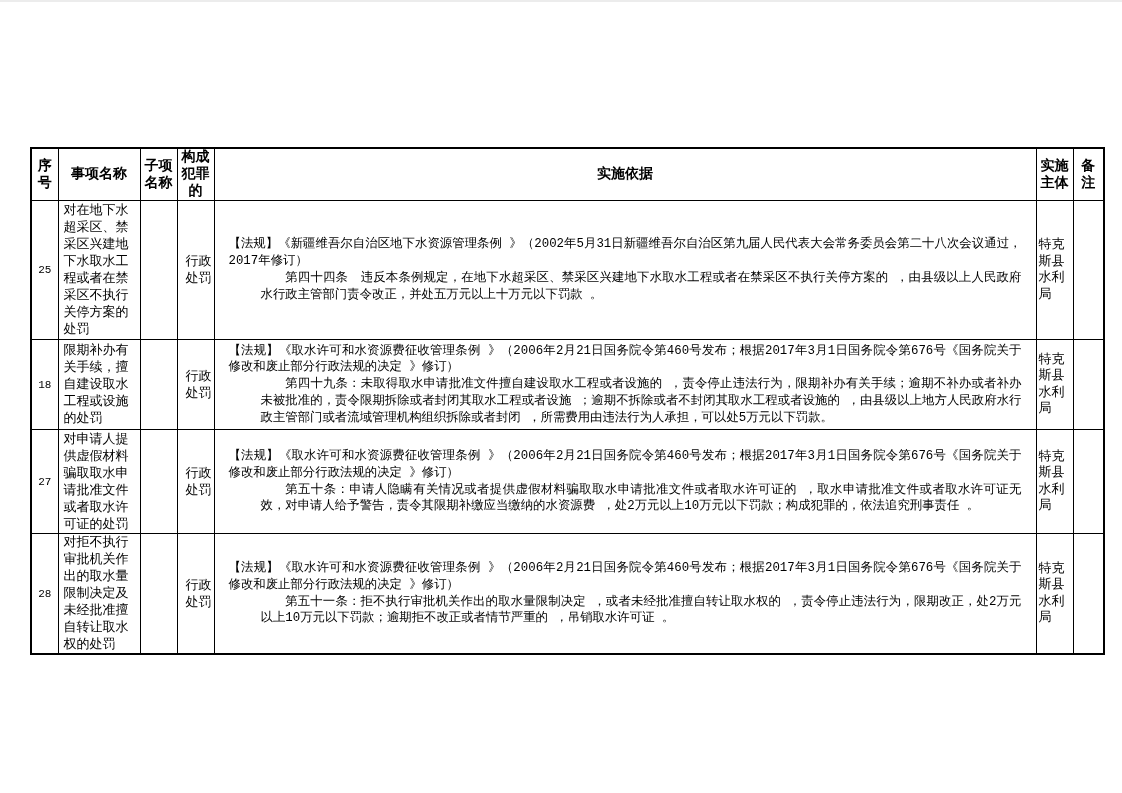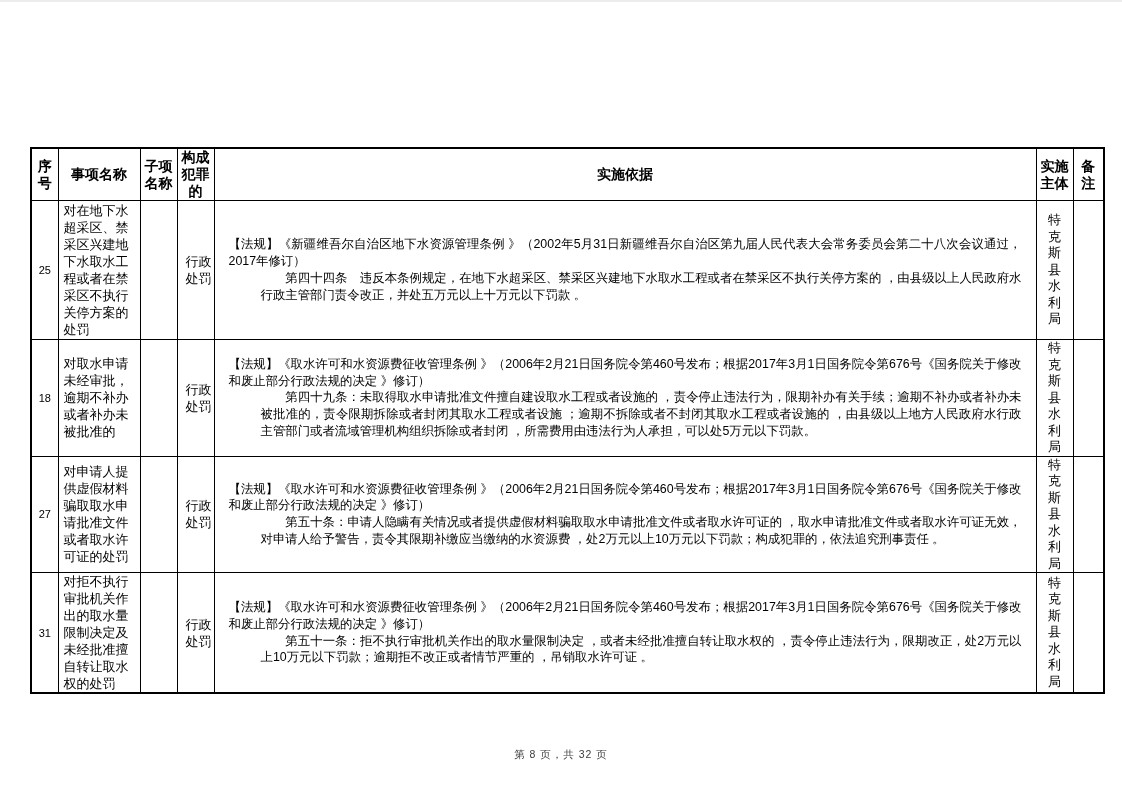--- a/index.html
+++ b/index.html
@@ -6,21 +6,21 @@
     margin: 0;
     padding: 0;
     background: #ffffff;
   }
   .page {
     position: relative;
     width: 1122px;
     height: 793px;
     background: #ffffff;
     overflow: hidden;
-    font-family: Liberation Sans, sans-serif;
+    font-family: Liberation Mono, monospace;
     color: #000000;
   }
   .top-edge {
     position: absolute;
     top: 0; left: 0; right: 0;
     height: 2px;
     background: #ececec;
   }
   table.doc-table {
     position: absolute;
@@ -72,22 +72,22 @@
     text-justify: inter-ideograph;
     padding: 2px 14px;
   }
   td.c-basis .clause {
     text-indent: 2em;
     margin-left: 32px;
   }
   td.c-impl {
     font-size: 13px;
     line-height: 16.5px;
-    text-align: center;
-    padding: 0 8px;
+    text-align: left;
+    padding: 0 2px;
     word-break: break-all;
   }
   tr.r25 { height: 139px; }
   tr.r26 { height: 90px; }
   tr.r27 { height: 104px; }
   tr.r28 { height: 120px; }
   .footer {
     position: absolute;
     left: 0;
     right: 0;
@@ -133,21 +133,21 @@
         <td class="c-power">行政处罚</td>
         <td class="c-basis">
           <div class="citation">【法规】《新疆维吾尔自治区地下水资源管理条例 》（2002年5月31日新疆维吾尔自治区第九届人民代表大会常务委员会第二十八次会议通过，2017年修订）</div>
           <div class="clause">第四十四条　违反本条例规定，在地下水超采区、禁采区兴建地下水取水工程或者在禁采区不执行关停方案的 ，由县级以上人民政府水行政主管部门责令改正，并处五万元以上十万元以下罚款 。</div>
         </td>
         <td class="c-impl">特克斯县水利局</td>
         <td class="c-note"></td>
       </tr>
       <tr class="r26">
         <td class="c-no">18</td>
-        <td class="c-item">对取水申请未经审批，逾期不补办或者补办未被批准的</td>
+        <td class="c-item">限期补办有关手续，擅自建设取水工程或设施的处罚</td>
         <td class="c-sub"></td>
         <td class="c-power">行政处罚</td>
         <td class="c-basis">
           <div class="citation">【法规】《取水许可和水资源费征收管理条例 》（2006年2月21日国务院令第460号发布；根据2017年3月1日国务院令第676号《国务院关于修改和废止部分行政法规的决定 》修订）</div>
           <div class="clause">第四十九条：未取得取水申请批准文件擅自建设取水工程或者设施的 ，责令停止违法行为，限期补办有关手续；逾期不补办或者补办未被批准的，责令限期拆除或者封闭其取水工程或者设施 ；逾期不拆除或者不封闭其取水工程或者设施的 ，由县级以上地方人民政府水行政主管部门或者流域管理机构组织拆除或者封闭 ，所需费用由违法行为人承担，可以处5万元以下罚款。</div>
         </td>
         <td class="c-impl">特克斯县水利局</td>
         <td class="c-note"></td>
       </tr>
       <tr class="r27">
@@ -156,28 +156,27 @@
         <td class="c-sub"></td>
         <td class="c-power">行政处罚</td>
         <td class="c-basis">
           <div class="citation">【法规】《取水许可和水资源费征收管理条例 》（2006年2月21日国务院令第460号发布；根据2017年3月1日国务院令第676号《国务院关于修改和废止部分行政法规的决定 》修订）</div>
           <div class="clause">第五十条：申请人隐瞒有关情况或者提供虚假材料骗取取水申请批准文件或者取水许可证的 ，取水申请批准文件或者取水许可证无效，对申请人给予警告，责令其限期补缴应当缴纳的水资源费 ，处2万元以上10万元以下罚款；构成犯罪的，依法追究刑事责任 。</div>
         </td>
         <td class="c-impl">特克斯县水利局</td>
         <td class="c-note"></td>
       </tr>
       <tr class="r28">
-        <td class="c-no">31</td>
+        <td class="c-no">28</td>
         <td class="c-item">对拒不执行审批机关作出的取水量限制决定及未经批准擅自转让取水权的处罚</td>
         <td class="c-sub"></td>
         <td class="c-power">行政处罚</td>
         <td class="c-basis">
           <div class="citation">【法规】《取水许可和水资源费征收管理条例 》（2006年2月21日国务院令第460号发布；根据2017年3月1日国务院令第676号《国务院关于修改和废止部分行政法规的决定 》修订）</div>
           <div class="clause">第五十一条：拒不执行审批机关作出的取水量限制决定 ，或者未经批准擅自转让取水权的 ，责令停止违法行为，限期改正，处2万元以上10万元以下罚款；逾期拒不改正或者情节严重的 ，吊销取水许可证 。</div>
         </td>
         <td class="c-impl">特克斯县水利局</td>
         <td class="c-note"></td>
       </tr>
     </tbody>
   </table>
 
-  <div class="footer">第 8 页，共 32 页</div>
 </div>
 
 </body></html>

